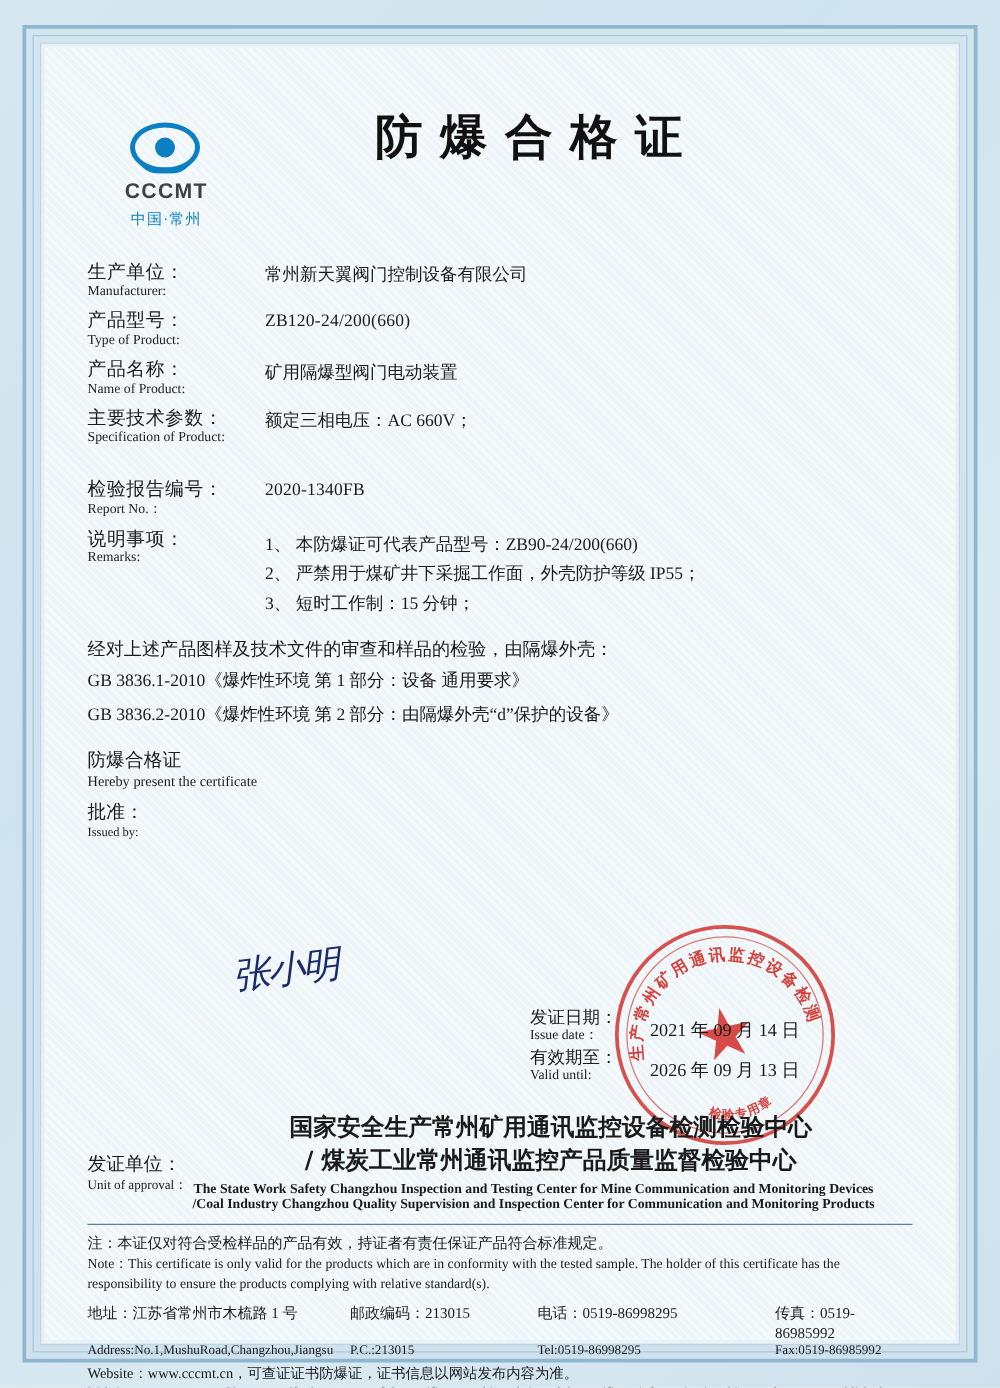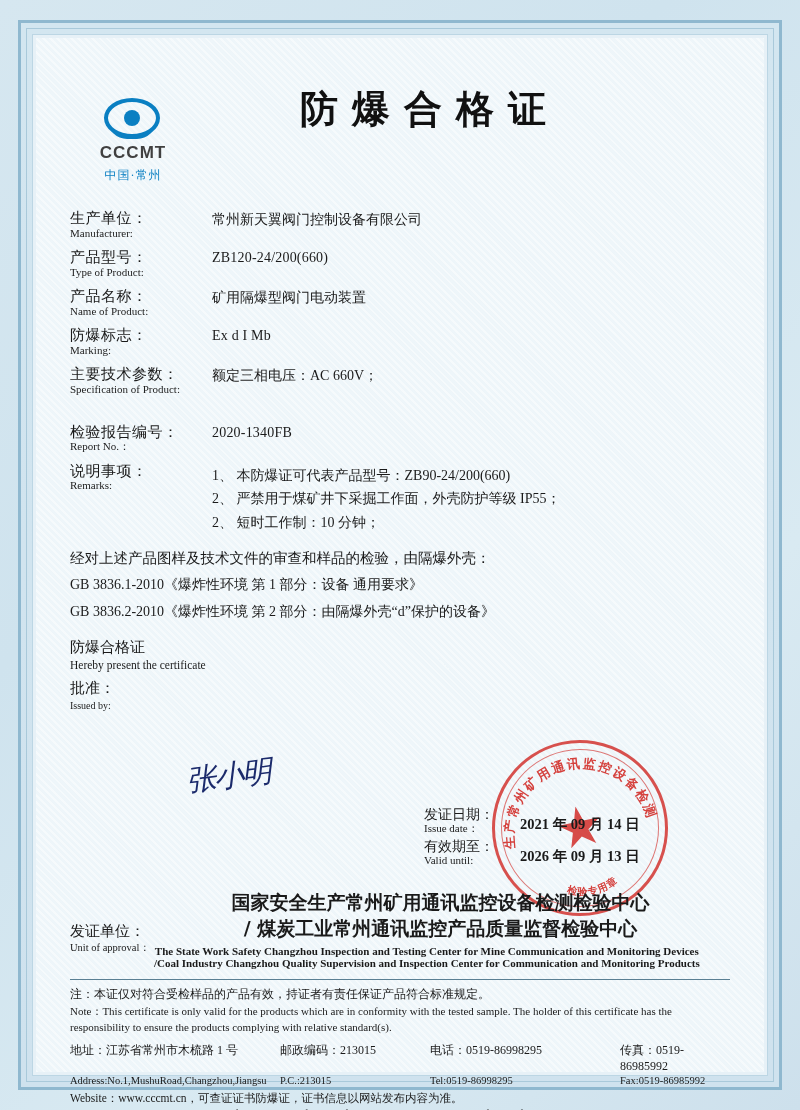--- a/index.html
+++ b/index.html
@@ -163,21 +163,21 @@
   .seal .arc2 text{font-size:10px;letter-spacing:1px;}
 
   
   .dates{
     position:absolute;right:40px;top:770px;width:300px;font-size:14px;
   }
   .dates .drow{display:flex;align-items:flex-end;margin-bottom:6px;}
   .dates .dl{width:96px;flex:0 0 96px;line-height:1.05;}
   .dates .dl .cn{font-size:14px;}
   .dates .dl .en{font-size:11px;}
-  .dates .dv{font-size:14.5px;font-weight:bold;}
+  .dates .dv{font-size:14.5px;}
 
   
   .approval{
     position:absolute;left:34px;right:34px;top:852px;
   }
   .approval .line1{display:flex;align-items:flex-end;}
   .approval .ap-lbl-cn{font-size:15px;white-space:nowrap;margin-right:6px;}
   .approval .ap-name{
     font-weight:bold;font-size:19px;text-align:center;flex:1;line-height:1.35;
     font-family:"DejaVu Serif",serif;
@@ -256,27 +256,20 @@
         </div>
 
         <div class="row">
           <div class="lbl">
             <div class="cn">产品名称：</div>
             <div class="en">Name of Product:</div>
           </div>
           <div class="val">矿用隔爆型阀门电动装置</div>
         </div>
 
-        <div class="row">
-          <div class="lbl">
-            <div class="cn">防爆标志：</div>
-            <div class="en">Marking:</div>
-          </div>
-          <div class="val mono">Ex d I Mb</div>
-        </div>
 
         <div class="row">
           <div class="lbl">
             <div class="cn">主要技术参数：</div>
             <div class="en">Specification of Product:</div>
           </div>
           <div class="val">额定三相电压：AC 660V；</div>
         </div>
 
         <div class="gap"></div>
@@ -290,21 +283,21 @@
         </div>
 
         <div class="row remarks">
           <div class="lbl">
             <div class="cn">说明事项：</div>
             <div class="en">Remarks:</div>
           </div>
           <div class="val">
             <div>1、 本防爆证可代表产品型号：ZB90-24/200(660)</div>
             <div>2、 严禁用于煤矿井下采掘工作面，外壳防护等级 IP55；</div>
-            <div>2、 短时工作制：10 分钟；</div>
+            <div>3、 短时工作制：15 分钟；</div>
           </div>
         </div>
       </div>
 
       <div class="stmt">
         <div>经对上述产品图样及技术文件的审查和样品的检验，由隔爆外壳：</div>
         <div class="std">GB 3836.1-2010《爆炸性环境 第 1 部分：设备 通用要求》</div>
         <div class="std">GB 3836.2-2010《爆炸性环境 第 2 部分：由隔爆外壳“d”保护的设备》</div>
       </div>
 

